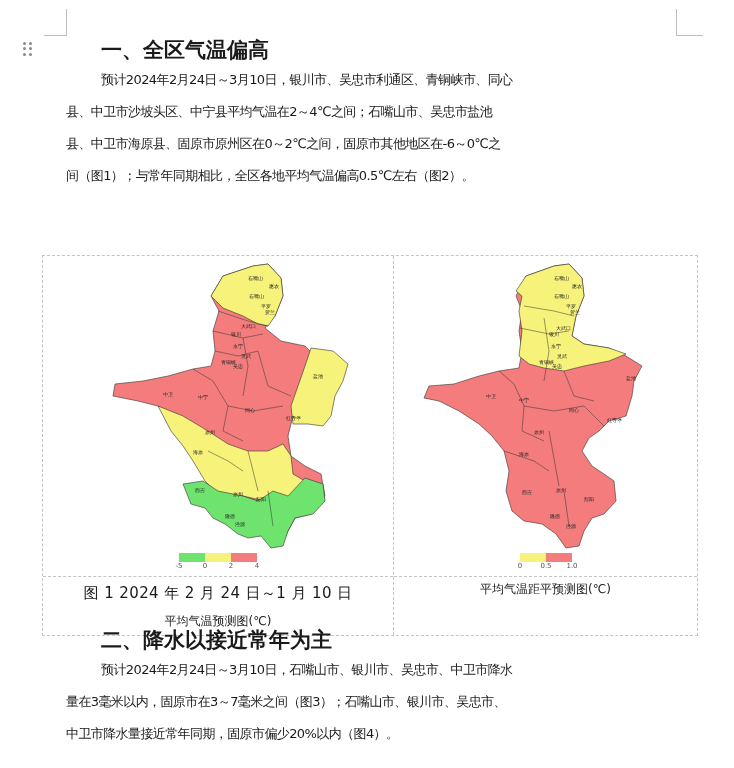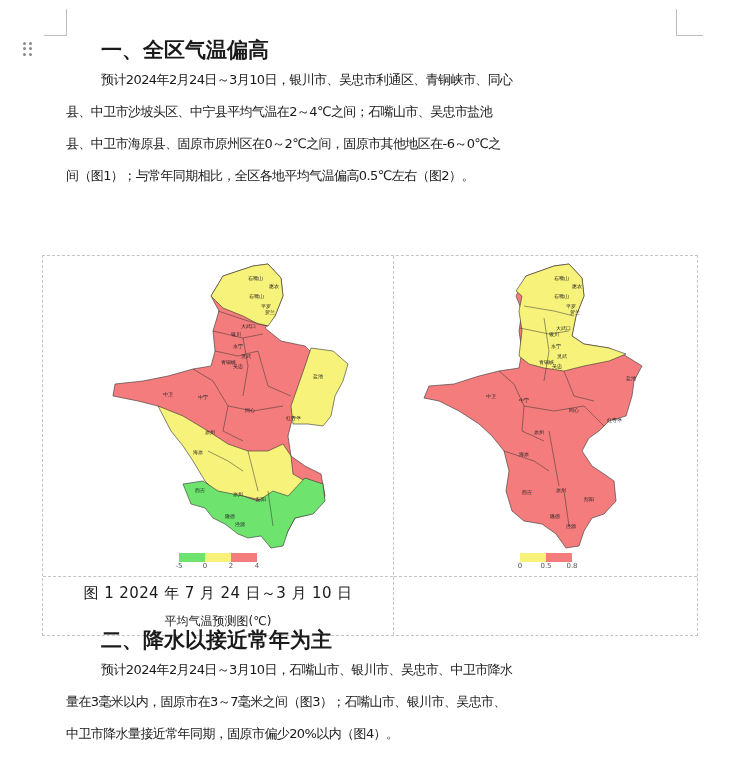--- a/index.html
+++ b/index.html
@@ -133,21 +133,21 @@
         <div class="sw" style="width: 26px; background: rgb(244, 124, 124);"></div>
       </div>
       <div class="legend-ticks" style="left:136px">
         <span style="left:0px">-5</span>
         <span style="left:26px">0</span>
         <span style="left:52px">2</span>
         <span style="left:78px">4</span>
       </div>
     </div>
     <div class="fig-caption">
-      <div class="c1">图 1 2024 年 7 月 24 日～3 月 10 日</div>
+      <div class="c1">图 1 2024 年 2 月 24 日～1 月 10 日</div>
       <div class="c2">平均气温预测图(℃)</div>
     </div>
   </div>
 
   <div class="fig-cell right">
     <div class="fig-map">
       <svg width="303" height="320" viewBox="0 0 303 320">
         <path d="M160 10 L175 8 L188 22 L190 40 L182 60 L178 80 L190 88 L215 92 L232 100 L248 110 L240 125 L238 140 L232 160 L215 165 L205 175 L195 182 L188 195 L198 210 L210 218 L220 225 L222 245 L210 258 L198 262 L190 275 L185 290 L172 292 L162 278 L148 268 L130 265 L118 255 L112 235 L115 215 L110 195 L98 180 L85 168 L65 155 L45 145 L30 142 L35 130 L60 128 L85 120 L105 115 L125 112 L128 95 L125 75 L128 55 L122 40 L132 20 Z" fill="#f47c7c" stroke="#333" stroke-width="0.6"></path>
 
         <path d="M160 10 L175 8 L188 22 L190 40 L182 60 L178 80 L190 88 L215 92 L232 98 L215 105 L190 110 L170 115 L150 112 L135 108 L125 100 L128 75 L125 55 L128 40 L122 35 L132 20 Z" fill="#f7f27a" stroke="#333" stroke-width="0.6"></path>
@@ -189,24 +189,25 @@
           <text x="172" y="272">泾源</text>
         </g>
       </svg>
       <div class="legend" style="left:126px">
         <div class="sw" style="width: 26px; background: rgb(247, 242, 122);"></div>
         <div class="sw" style="width: 26px; background: rgb(244, 124, 124);"></div>
       </div>
       <div class="legend-ticks" style="left:126px">
         <span style="left:0px">0</span>
         <span style="left:26px">0.5</span>
-        <span style="left:52px">0.8</span>
+        <span style="left:52px">1.0</span>
       </div>
     </div>
     <div class="fig-caption">
+      <div class="c2">平均气温距平预测图(℃)</div>
     </div>
   </div>
 </div>
 
 <div class="sec2">
   <div class="h1">二、降水以接近常年为主</div>
   <div class="p">
     <div class="line" style="padding-left:35px">预计2024年2月24日～3月10日，石嘴山市、银川市、吴忠市、中卫市降水</div>
     <div class="line">量在3毫米以内，固原市在3～7毫米之间（图3）；石嘴山市、银川市、吴忠市、</div>
     <div class="line">中卫市降水量接近常年同期，固原市偏少20%以内（图4）。</div>

